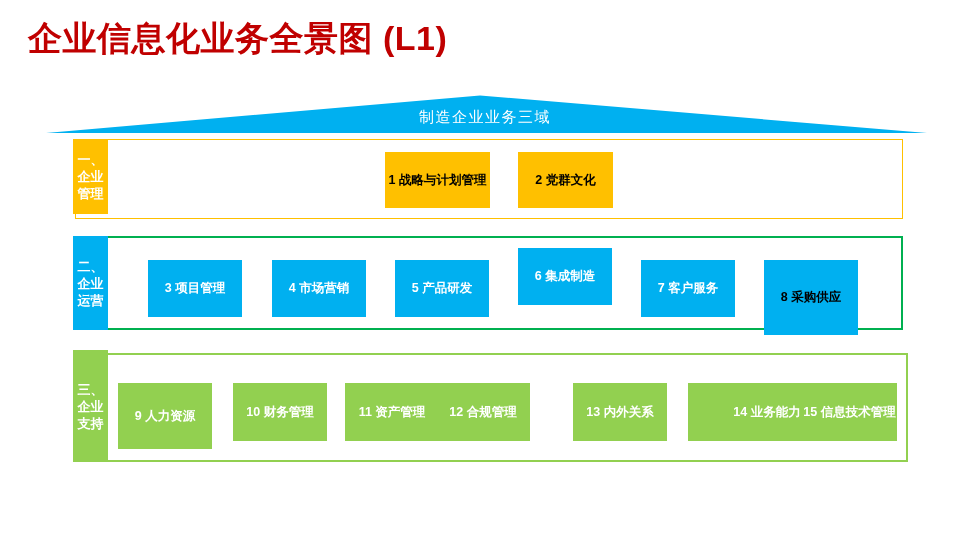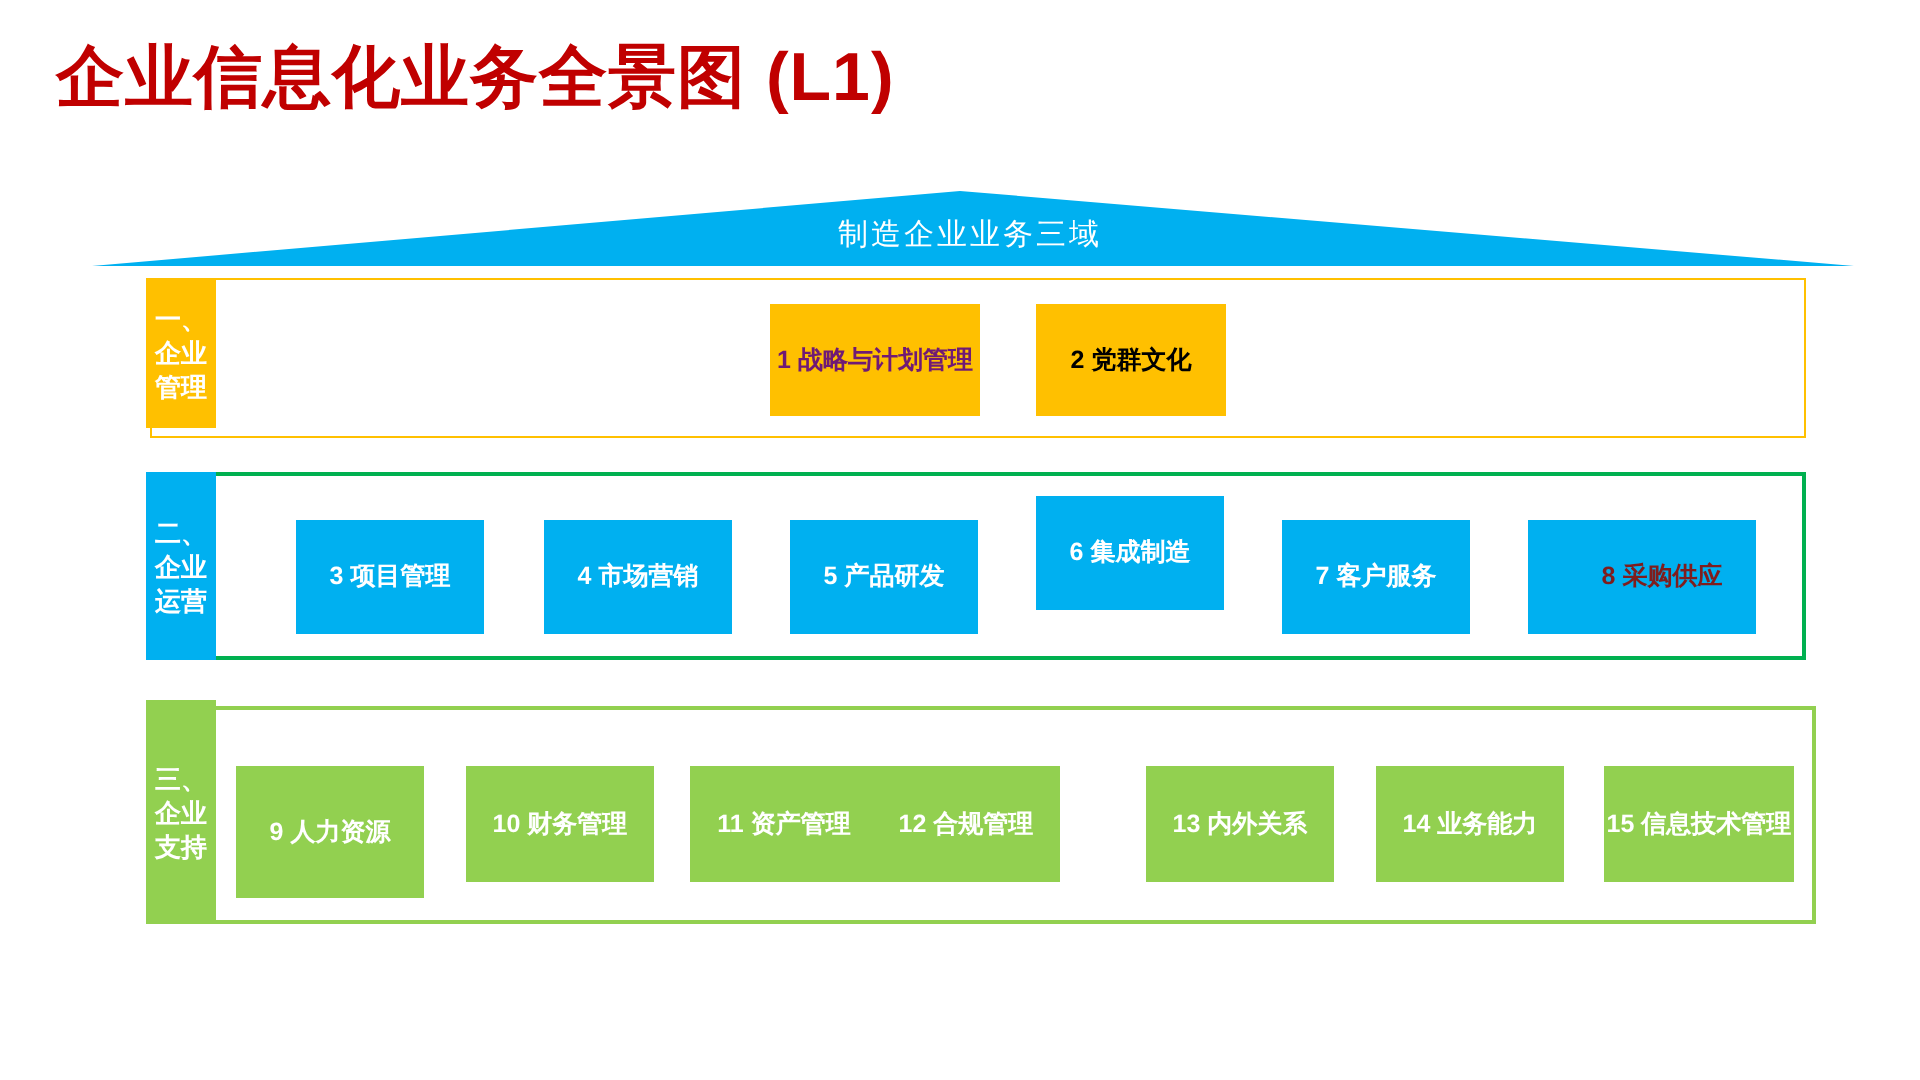--- a/index.html
+++ b/index.html
@@ -63,28 +63,28 @@
       </div>
     </div>
   <div class="row-label" id="label-2" style="left: 73px; top: 350px; width: 35px; height: 112px; background: rgb(146, 208, 80);">
       <div>
         <span>三、</span>
         <span>企业</span>
         <span>支持</span>
       </div>
     </div>
 
-<div class="biz-box" style="left: 385px; top: 152px; width: 105px; height: 56px; background: rgb(255, 192, 0); color: #701a75;">1 战略与计划管理</div>
+<div class="biz-box" style="left: 385px; top: 152px; width: 105px; height: 56px; background: rgb(255, 192, 0); color: #000000;">1 战略与计划管理</div>
     <div class="biz-box" style="left: 518px; top: 152px; width: 95px; height: 56px; background: rgb(255, 192, 0); color: rgb(0, 0, 0);">2 党群文化</div>
     <div class="biz-box" style="left: 148px; top: 260px; width: 94px; height: 57px; background: rgb(0, 176, 240); color: rgb(255, 255, 255);">3 项目管理</div>
     <div class="biz-box" style="left: 272px; top: 260px; width: 94px; height: 57px; background: rgb(0, 176, 240); color: rgb(255, 255, 255);">4 市场营销</div>
     <div class="biz-box" style="left: 395px; top: 260px; width: 94px; height: 57px; background: rgb(0, 176, 240); color: rgb(255, 255, 255);">5 产品研发</div>
     <div class="biz-box" style="left: 518px; top: 248px; width: 94px; height: 57px; background: rgb(0, 176, 240); color: rgb(255, 255, 255);">6 集成制造</div>
     <div class="biz-box" style="left: 641px; top: 260px; width: 94px; height: 57px; background: rgb(0, 176, 240); color: rgb(255, 255, 255);">7 客户服务</div>
-    <div class="biz-box" style="left: 764px; top: 260px; width: 94px; height: 57px; background: rgb(0, 176, 240); color: #7f1d1d; padding-left: 20px;">8 采购供应</div>
+    <div class="biz-box" style="left: 764px; top: 260px; width: 94px; height: 75px; background: rgb(0, 176, 240); color: #000000;">8 采购供应</div>
     <div class="biz-box" style="left: 118px; top: 383px; width: 94px; height: 66px; background: rgb(146, 208, 80); color: rgb(255, 255, 255);">9 人力资源</div>
     <div class="biz-box" style="left: 233px; top: 383px; width: 94px; height: 58px; background: rgb(146, 208, 80); color: rgb(255, 255, 255);">10 财务管理</div>
     <div class="biz-box" style="left: 345px; top: 383px; width: 94px; height: 58px; background: rgb(146, 208, 80); color: rgb(255, 255, 255);">11 资产管理</div>
     <div class="biz-box" style="left: 436px; top: 383px; width: 94px; height: 58px; background: rgb(146, 208, 80); color: rgb(255, 255, 255);">12 合规管理</div>
     <div class="biz-box" style="left: 573px; top: 383px; width: 94px; height: 58px; background: rgb(146, 208, 80); color: rgb(255, 255, 255);">13 内外关系</div>
-    <div class="biz-box" style="left: 688px; top: 383px; width: 94px; height: 58px; background: rgb(146, 208, 80); color: rgb(255, 255, 255);">14 业务能力</div>
+    <div class="biz-box" style="left: 688px; top: 383px; width: 94px; height: 58px; background: rgb(146, 208, 80); color: rgb(255, 255, 255); padding-left: 32px;">14 业务能力</div>
     <div class="biz-box" style="left: 802px; top: 383px; width: 95px; height: 58px; background: rgb(146, 208, 80); color: rgb(255, 255, 255);">15 信息技术管理</div>
   </div>
 
 </body></html>

